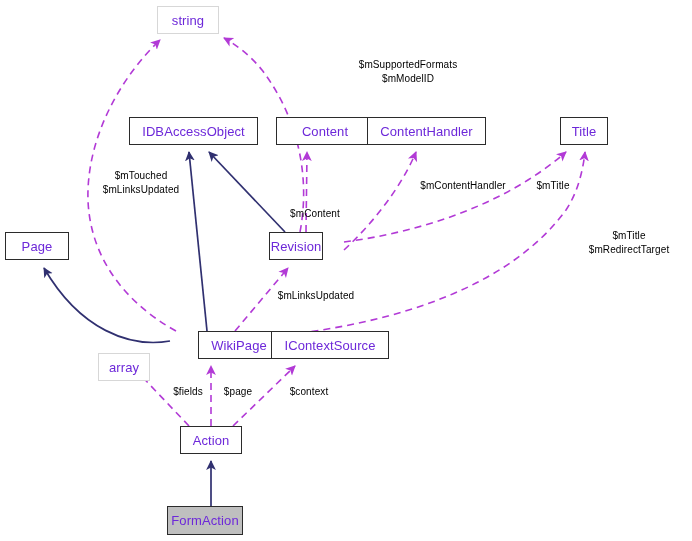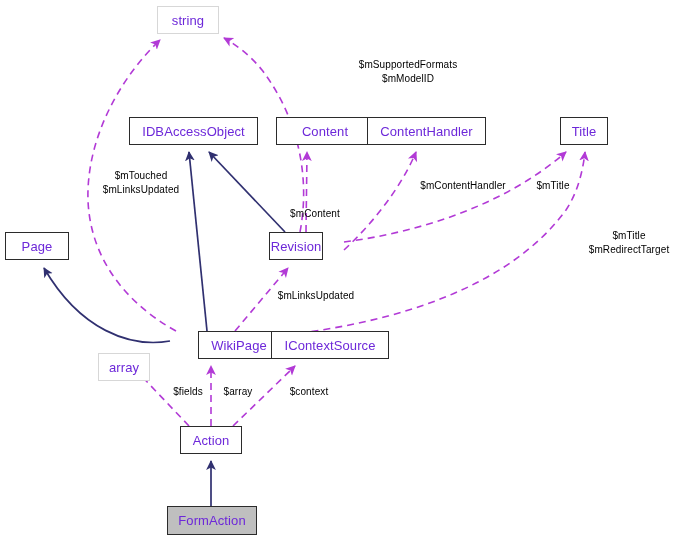--- a/index.html
+++ b/index.html
@@ -113,32 +113,32 @@
     <div class="node solid" style="left:129px;top:117px;width:129px;height:28px;">IDBAccessObject</div>
     <div class="node solid" style="left:276px;top:117px;width:98px;height:28px;">Content</div>
     <div class="node solid" style="left:367px;top:117px;width:119px;height:28px;">ContentHandler</div>
     <div class="node solid" style="left:560px;top:117px;width:48px;height:28px;">Title</div>
     <div class="node solid" style="left:5px;top:232px;width:64px;height:28px;">Page</div>
     <div class="node solid" style="left:269px;top:232px;width:54px;height:28px;">Revision</div>
     <div class="node faint" style="left:98px;top:331px;width:52px;height:28px;margin-top:22px;">array</div>
     <div class="node solid" style="left:170px;top:331px;width:82px;height:28px;margin-left:28px;">WikiPage</div>
     <div class="node solid" style="left:271px;top:331px;width:118px;height:28px;">IContextSource</div>
     <div class="node solid" style="left:180px;top:426px;width:62px;height:28px;">Action</div>
-    <div class="node highlight" style="left:167px;top:506px;width:90px;height:29px;">FormAction</div>
+    <div class="node highlight" style="left:167px;top:506px;width:76px;height:29px;">FormAction</div>
   </div>
 
   <div>
     <div class="edge-label" style="left:344px;top:58px;width:128px;">$mSupportedFormats
 $mModelID</div>
     <div class="edge-label" style="left:88px;top:169px;width:106px;">$mTouched
 $mLinksUpdated</div>
     <div class="edge-label" style="left:282px;top:179px;width:66px;margin-top:28px;">$mContent</div>
     <div class="edge-label" style="left:408px;top:179px;width:110px;">$mContentHandler</div>
     <div class="edge-label" style="left:529px;top:179px;width:48px;">$mTitle</div>
     <div class="edge-label" style="left:574px;top:229px;width:110px;">$mTitle
 $mRedirectTarget</div>
     <div class="edge-label" style="left:268px;top:289px;width:96px;">$mLinksUpdated</div>
     <div class="edge-label" style="left:166px;top:385px;width:44px;">$fields</div>
-    <div class="edge-label" style="left:218px;top:385px;width:40px;">$array</div>
+    <div class="edge-label" style="left:218px;top:385px;width:40px;">$page</div>
     <div class="edge-label" style="left:281px;top:385px;width:56px;">$context</div>
   </div>
 
 </div>
 
 </body></html>

